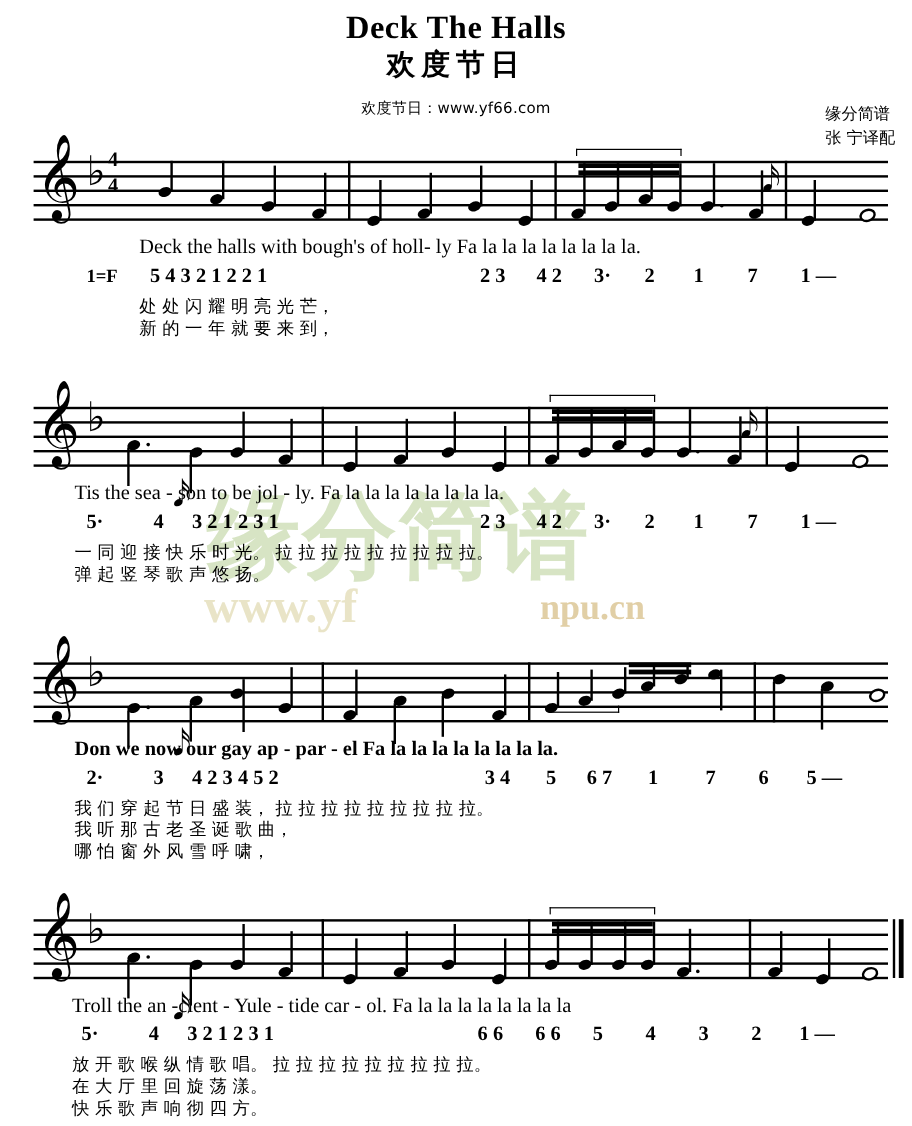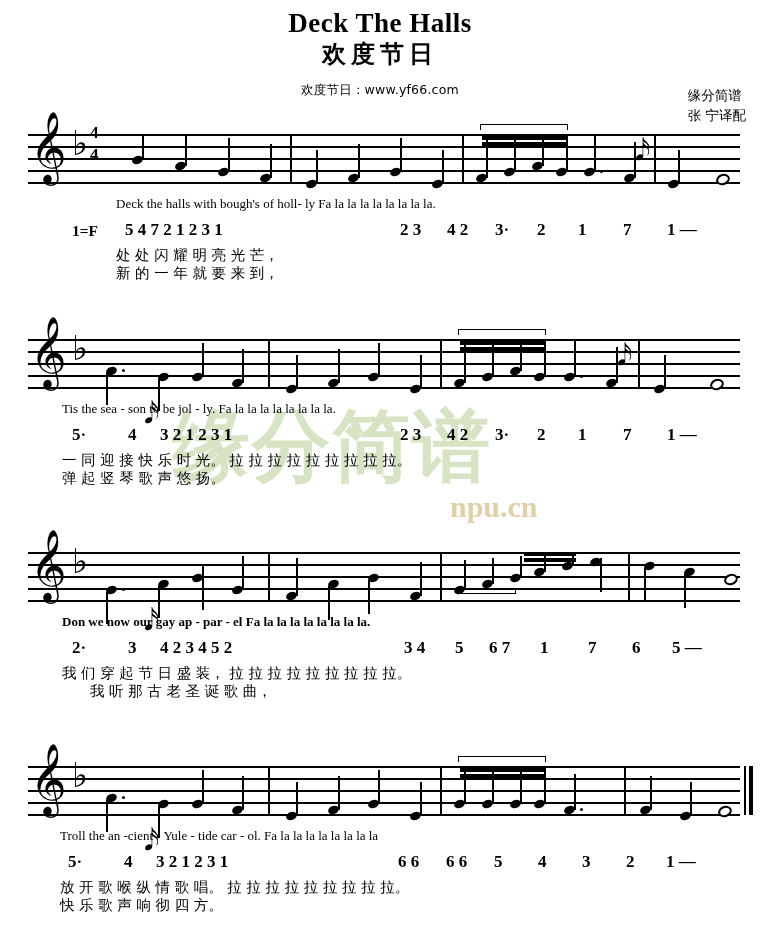--- a/index.html
+++ b/index.html
@@ -89,21 +89,21 @@
   .head.open{background:#fff;border:2.1px solid #000;width:10px;height:7px;}
   .stem{position:absolute;width:1.7px;background:#000;}
   .beam{position:absolute;height:3.6px;background:#000;}
   .dot{position:absolute;width:3.2px;height:3.2px;background:#000;border-radius:50%;}
   .flag{position:absolute;font-size:30px;line-height:12px;font-family:"DejaVu Sans",sans-serif;}
   .brk{position:absolute;border:1.5px solid #000;border-bottom:none;height:5px;}
 
   
   .row{position:relative;height:21px;margin:0 0 0 0;}
   .lyric-en{
-    position:absolute;white-space:nowrap;font-size:13px;
+    position:absolute;white-space:nowrap;font-size:17px;
     font-family:"Liberation Serif",serif;
   }
   .jianpu{
     position:absolute;white-space:nowrap;font-size:17px;font-weight:bold;
     font-family:"Liberation Serif",serif;
   }
   .keytxt{font-weight:bold;font-size:15.5px;}
   .lyric-cn{
     position:absolute;white-space:nowrap;font-size:14.5px;
     font-family:"DejaVu Sans",sans-serif;
@@ -130,20 +130,21 @@
     <p class="site">欢度节日：www.yf66.com</p>
   </div>
 
   <div class="credits">
     <div>缘分简谱</div>
     <div>张 宁译配</div>
   </div>
 
   <div class="watermark">
     <div class="wm-cn">缘分简谱</div>
+    <div class="wm-url">www.yf</div>
     <div class="wm-url2">npu.cn</div>
   </div>
 
   <div class="system" style="position:absolute;left:0;top:120px;width:760px;">
     <div class="staff-wrap">
       <div class="staff">
         <div class="line"></div>
           <div class="line"></div>
           <div class="line"></div>
           <div class="line"></div>
@@ -229,21 +230,21 @@
           <div class="head open"></div>
         </div>
     </div>
 
     <div class="row" style="height:24px;">
       <div class="lyric-en" style="left:116px;top:0;">Deck  the  halls  with  bough's of    holl- ly        Fa  la  la  la  la       la       la       la      la.</div>
     </div>
 
     <div class="row" style="height:26px;">
       <div class="jianpu keytxt" style="left:72px;top:2px;">1=F</div>
-      <div class="jianpu" style="left:125px;top:0;">5      4      7      2       1      2      3      1</div>
+      <div class="jianpu" style="left:125px;top:0;">5      4      3      2       1      2      2      1</div>
       <div class="jianpu beamline" style="left:400px;top:0;">2 3</div>
       <div class="jianpu beamline" style="left:447px;top:0;">4 2</div>
       <div class="jianpu" style="left:495px;top:0;">3·</div>
       <div class="jianpu beamline" style="left:537px;top:0;">2</div>
       <div class="jianpu" style="left:578px;top:0;">1</div>
       <div class="jianpu sub-dot" style="left:623px;top:0;">7</div>
       <div class="jianpu" style="left:667px;top:0;">1 —</div>
     </div>
 
     <div class="row" style="height:18px;">
@@ -471,21 +472,24 @@
       <div class="jianpu sup-dot" style="left:540px;top:0;">1</div>
       <div class="jianpu" style="left:588px;top:0;">7</div>
       <div class="jianpu" style="left:632px;top:0;">6</div>
       <div class="jianpu" style="left:672px;top:0;">5 —</div>
     </div>
 
     <div class="row" style="height:18px;text-decoration:underline;">
       <div class="lyric-cn" style="left:62px;top:0;">我   们  穿   起     节   日   盛   装，    拉 拉 拉 拉 拉 拉   拉    拉   拉。</div>
     </div>
     <div class="row" style="height:18px;">
-      <div class="lyric-cn" style="left:62px;top:0;margin-left:28px;">我   听  那   古     老   圣   诞   歌 曲，</div>
+      <div class="lyric-cn" style="left:62px;top:0;">我   听  那   古     老   圣   诞   歌 曲，</div>
+    </div>
+    <div class="row" style="height:18px;">
+      <div class="lyric-cn" style="left:62px;top:0;">哪   怕  窗   外     风   雪   呼   啸，</div>
     </div>
   </div>
 
   <div class="system" style="position:absolute;left:0;top:752px;width:760px;">
     <div class="staff-wrap">
       <div class="staff">
         <div class="line"></div>
           <div class="line"></div>
           <div class="line"></div>
           <div class="line"></div>
@@ -587,17 +591,20 @@
       <div class="jianpu" style="left:538px;top:0;">4</div>
       <div class="jianpu" style="left:582px;top:0;">3</div>
       <div class="jianpu" style="left:626px;top:0;">2</div>
       <div class="jianpu" style="left:666px;top:0;">1 —</div>
     </div>
 
     <div class="row" style="height:18px;">
       <div class="lyric-cn" style="left:60px;top:0;">放    开  歌   喉     纵   情   歌 唱。    拉 拉 拉 拉 拉   拉   拉   拉 拉。</div>
     </div>
     <div class="row" style="height:18px;">
+      <div class="lyric-cn" style="left:60px;top:0;">在    大  厅   里     回   旋   荡 漾。</div>
+    </div>
+    <div class="row" style="height:18px;">
       <div class="lyric-cn" style="left:60px;top:0;">快    乐  歌   声     响   彻   四 方。</div>
     </div>
   </div>
 
 </div>
 
 </body></html>

